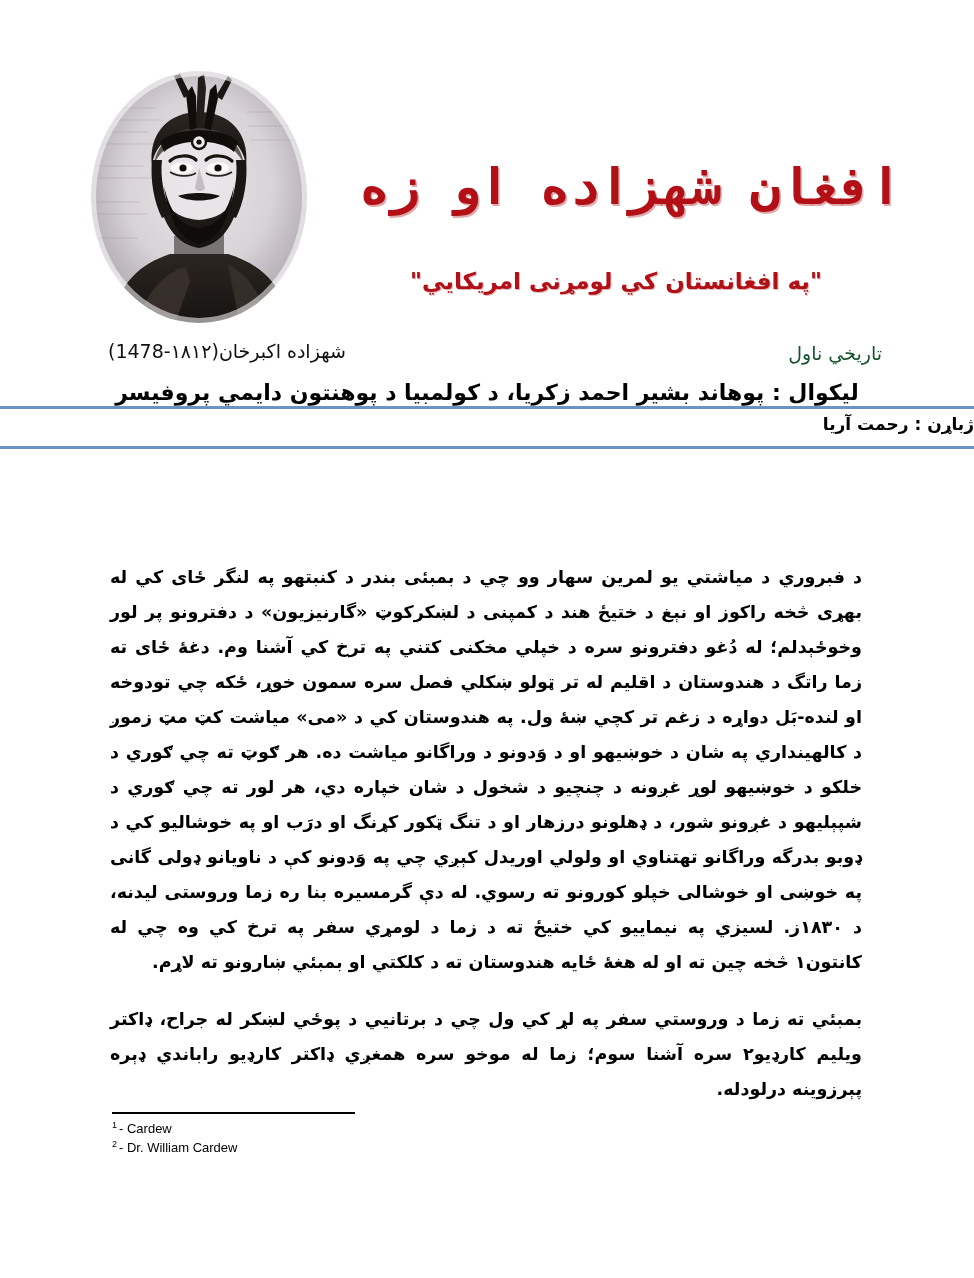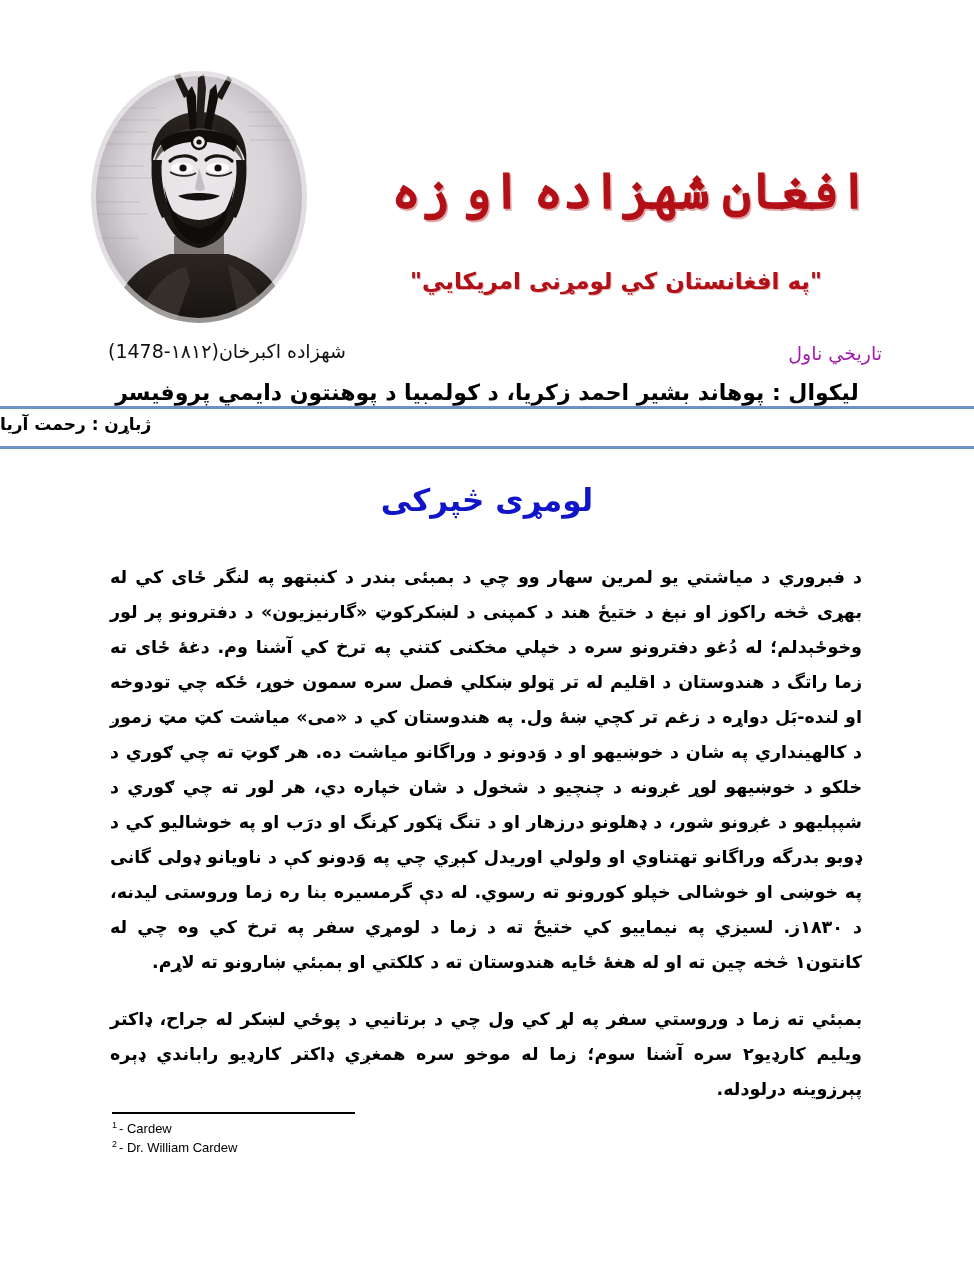--- a/index.html
+++ b/index.html
@@ -46,21 +46,21 @@
   }
 
   
   .main-title {
     position: absolute;
     right: 34px;
     top: 163px;
     width: 620px;
     text-align: center;
     direction: rtl;
-    font-family: Liberation Serif, serif;
+    font-family: Liberation Mono, monospace;
     font-size: 50px;
     font-weight: bold;
     line-height: 1.12;
     color: #b21016;
     text-shadow: 1.5px 1.5px 0 rgba(160,12,18,0.35);
     white-space: nowrap;
   }
 
   
   .sub-title {
@@ -90,21 +90,21 @@
     position: relative;
     height: 44px;
     direction: rtl;
   }
   .genre {
     position: absolute;
     right: 92px;
     top: 6px;
     font-family: "DejaVu Sans", sans-serif;
     font-size: 19px;
-    color: #a21caf;
+    color: #14532d;
     white-space: nowrap;
   }
   .subject {
     position: absolute;
     left: 108px;
     top: 4px;
     font-family: "DejaVu Sans", sans-serif;
     font-size: 19px;
     color: #111111;
     white-space: nowrap;
@@ -135,21 +135,21 @@
     margin: 0;
   }
   .rule-blue.top { top: 70px; }
   .rule-blue.bottom { top: 110px; }
 
   .translator-line {
     position: absolute;
     left: 0;
     top: 78px;
     width: 974px;
-    text-align: left;
+    text-align: right;
     direction: rtl;
     font-family: "DejaVu Sans", sans-serif;
     font-size: 17px;
     font-weight: bold;
     color: #000000;
     white-space: nowrap;
   }
 
   
   .chapter-heading {
@@ -322,21 +322,20 @@
 
     <div class="author-line">لیکوال : پوهاند بشیر احمد زکریا، د کولمبیا د پوهنتون دایمي پروفیسر</div>
 
     <hr class="rule-blue top">
 
     <div class="translator-line">ژباړن : رحمت آریا</div>
 
     <hr class="rule-blue bottom">
   </div>
 
-  <div class="chapter-heading">لومړی څپرکی</div>
 
   <div class="body-text">
     <p>د فبروري د میاشتي یو لمرین سهار وو چي د بمبئی بندر د کنبتهو په لنگر ځای کي له بهړی څخه راکوز او نېغ د ختیځ هند د کمپنی د لښکرکوټ «گارنیزیون» د دفترونو پر لور وخوځېدلم؛ له دُغو دفترونو سره د خپلي مخکنی کتني په ترخ کي آشنا وم. دغهٔ ځای ته زما راتگ د هندوستان د اقلیم له تر ټولو ښکلي فصل سره سمون خوړ، ځکه چي تودوخه او لنده-بَل دواړه د زغم تر کچي ښهٔ ول. په هندوستان کي د «می» میاشت کټ مټ زموږ د کالهینداري په شان د خوښیهو او د وَدونو د وراگانو میاشت ده. هر ګوټ ته چي ګوري د خلکو د خوښیهو لوړ غږونه د چنچیو د شخول د شان خپاره دي، هر لور ته چي ګوري د شپېلیهو د غږونو شور، د ډهلونو درزهار او د تنگ ټکور کړنگ او درَب او په خوشالیو کي د ډوبو بدرگه وراگانو تهتناوي او ولولي اوریدل کېږي چي په وَدونو کې د ناویانو ډولی گانی په خوښی او خوشالی خپلو کورونو ته رسوي. له دې گرمسیره بنا ره زما وروستی لیدنه، د ۱۸۳۰ز. لسیزي په نیمایيو کي ختیځ ته د زما د لومړي سفر په ترخ کي وه چي له کانتون١ څخه چین ته او له هغهٔ ځایه هندوستان ته د کلکتي او بمبئي ښارونو ته لاړم.</p>
     <p>بمبئي ته زما د وروستي سفر په لړ کي ول چي د برتانیي د پوځي لښکر له جراح، ډاکتر ویلیم کارډیو٢ سره آشنا سوم؛ زما له موخو سره همغږي ډاکتر کارډیو راباندي ډېره پېرزوینه درلودله.</p>
   </div>
 
   <div class="footnotes">
     <hr class="fn-rule">
 
     <div class="fn-item">

